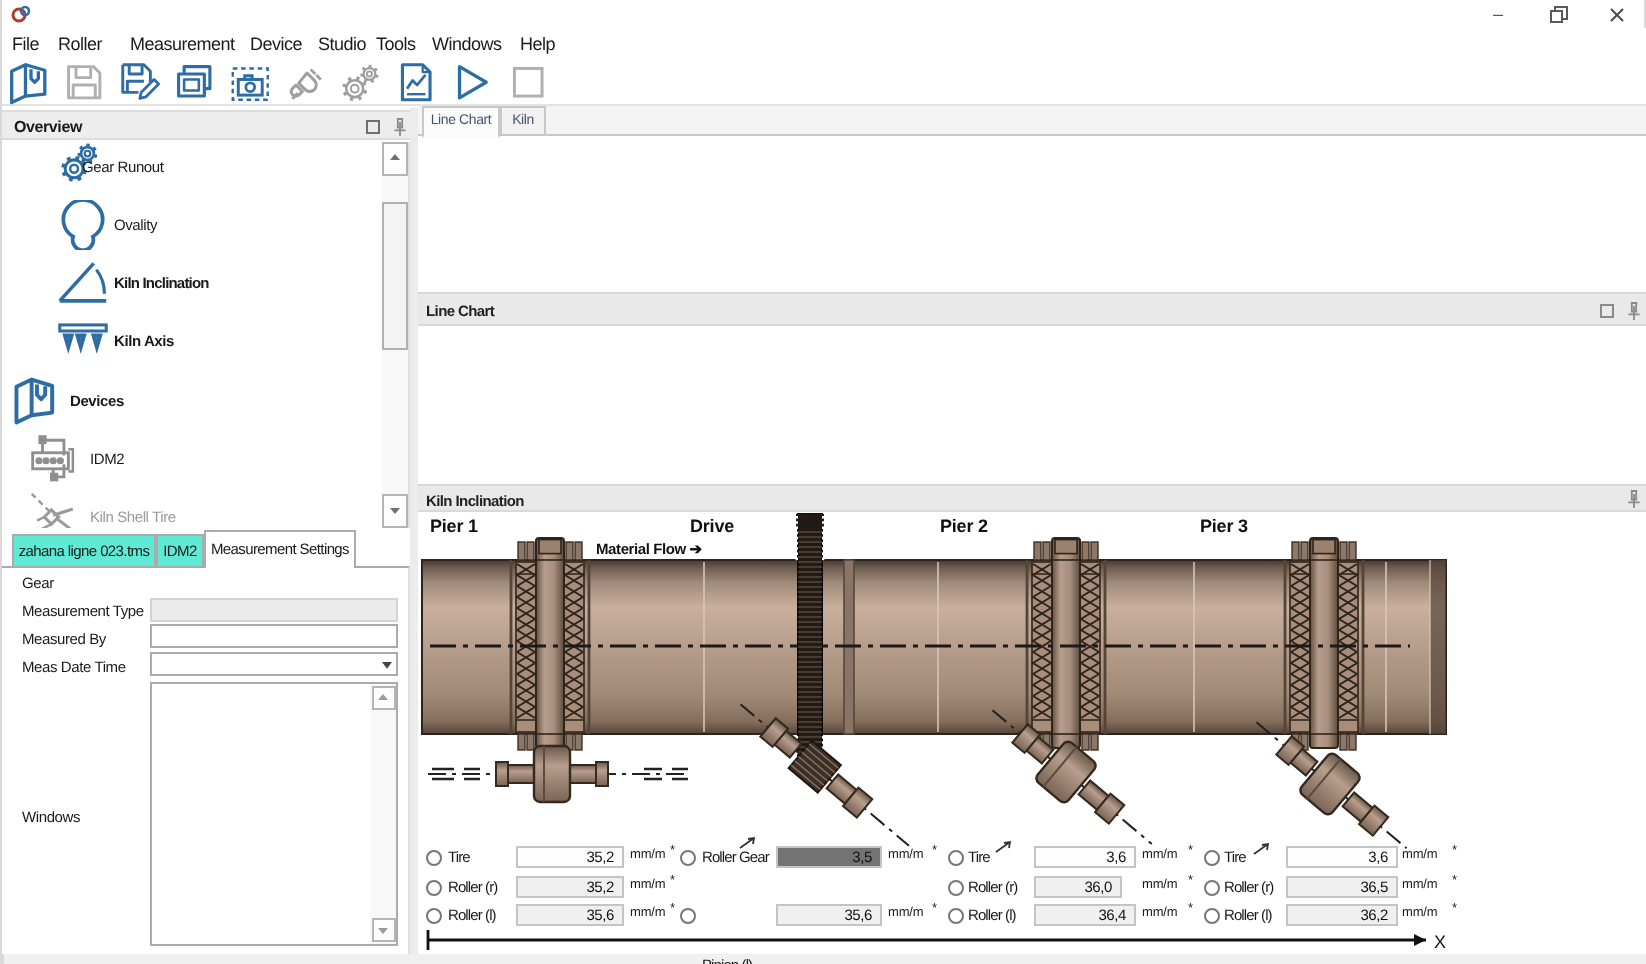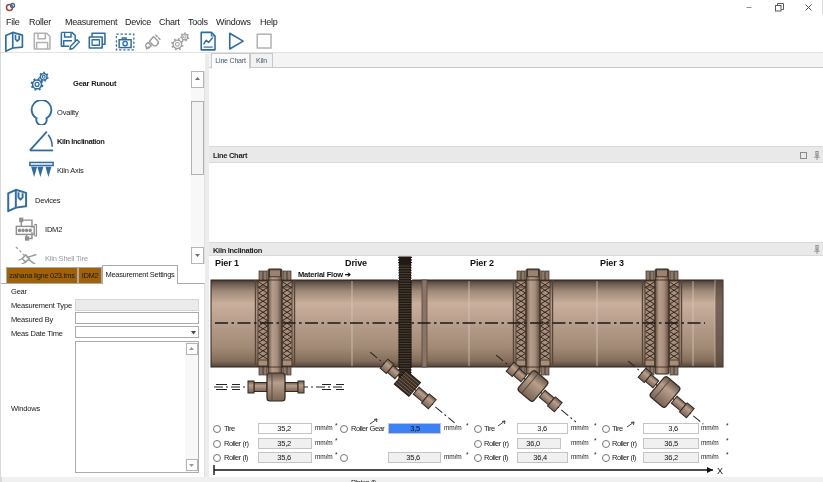--- a/index.html
+++ b/index.html
@@ -20,40 +20,40 @@
   
   #ovhdr { left:0; top:55px; width:204px; height:15px; background:#eeeded; border-bottom:1px solid #dcdcdc; border-top:1px solid #dcdcdc;}
   #ovhdr b { font-size:8px; color:#1a1a1a; position:absolute; left:6px; top:3px; letter-spacing:-0.2px;}
   #ovlist { left:0; top:71px; width:204px; height:193px; background:#fff; overflow:hidden; border-right:1px solid #e0e0e0;}
   .ovrow { position:absolute; font-size:7.5px; color:#1a1a1a; letter-spacing:-0.2px; white-space:nowrap;}
   
   .sb { background:#f8f8f8; }
   .sbbtn { background:#fdfdfd; border:1px solid #b5b5b5; }
   .sbthumb { background:#f3f3f3; border:1px solid #b0b0b0; }
   
-  .btab { position:absolute; font-size:7.5px; color:#1a1a1a; background:#a16207; letter-spacing:-0.3px;
+  .btab { position:absolute; font-size:7.5px; color:#1a1a1a; background:#5eead4; letter-spacing:-0.3px;
      border:1px solid #ababab; text-align:center; white-space:nowrap; overflow:hidden;}
   .btabsel { background:#fff; border-bottom:none; z-index:3; }
   #formarea { left:0; top:283px; width:204px; height:194px; background:#fff; border-top:1px solid #ababab; border-right:1px solid #e0e0e0;}
   .flabel { position:absolute; font-size:7.5px; color:#1a1a1a; left:10px; letter-spacing:-0.2px; white-space:nowrap;}
   .finput { position:absolute; left:74px; width:124px; height:12px; background:#fff; border:1px solid #ababab; }
   
   #rsplit { left:204px; top:54px; width:4px; height:423px; background:#ececec; }
   #doctabstrip { left:208px; top:53px; width:615px; height:15px; background:#f4f4f4; border-bottom:1px solid #c8c8c8;}
   .dtab { position:absolute; top:53px; height:15px; font-size:7px; color:#44566b; background:#f2f2f2; letter-spacing:-0.2px;
      border:1px solid #c8c8c8; text-align:center; line-height:14px; z-index:2;}
   #docwhite { left:208px; top:68px; width:614px; height:78px; background:#fff; }
   .phdr { position:absolute; height:17px; background:#e9e9e9; border-top:1px solid #d9d9d9; border-bottom:1px solid #d9d9d9; }
   .phdr b { font-size:7.5px; color:#222; position:absolute; left:4px; top:4px; letter-spacing:-0.3px;}
   #lcwhite { left:208px; top:163px; width:614px; height:79px; background:#fff; }
   #kilnwhite { left:208px; top:256px; width:614px; height:221px; background:#fff; }
   
   .radio { position:absolute; width:8px; height:8px; border:1px solid #767676; border-radius:50%; background:#fff; z-index:5;}
   .rlabel { position:absolute; font-size:7.5px; color:#1a1a1a; letter-spacing:-0.45px; white-space:nowrap; z-index:5;}
-  .rinput { position:absolute; height:11px; border:1px solid #c4c4c4; font-size:7.5px; color:#111; text-align:right; line-height:10px; padding-right:20px; z-index:5; letter-spacing:-0.2px;}
+  .rinput { position:absolute; height:11px; border:1px solid #c4c4c4; font-size:7.5px; color:#111; text-align:right; line-height:10px; padding-right:4px; z-index:5; letter-spacing:-0.2px;}
   .runit { position:absolute; font-size:6.5px; color:#1a1a1a; letter-spacing:-0.1px; z-index:5; white-space:nowrap;}
 </style>
 </head>
 <body>
 <div id="win">
 
   <svg class="abs" style="left:4px;top:2px" width="11" height="11" viewBox="0 0 11 11">
     <circle cx="4.5" cy="5.5" r="3" fill="none" stroke="#b03a2e" stroke-width="1.5"></circle>
     <circle cx="7.5" cy="3.5" r="2" fill="none" stroke="#2e6da4" stroke-width="1.3"></circle>
   </svg>
@@ -64,21 +64,21 @@
     </svg>
   <svg class="abs" style="left:804px;top:4px" width="8" height="8">
       <path d="M0.5 0.5 L6.5 6.5 M6.5 0.5 L0.5 6.5" stroke="#4a4a4a" stroke-width="1"></path>
     </svg>
 
   <div class="abs" id="menubar">
     <span style="left:5px">File</span>
     <span style="left:28px">Roller</span>
     <span style="left:64px">Measurement</span>
     <span style="left:124px">Device</span>
-    <span style="left:158px">Chart</span>
+    <span style="left:158px">Studio</span>
     <span style="left:187px">Tools</span>
     <span style="left:215px">Windows</span>
     <span style="left:259px">Help</span>
   </div>
 
   <div class="abs" id="toolbar">
       <svg class="tbi" style="left:0;top:0" width="290" height="23" viewBox="0 0 290 23">
 <g transform="translate(3,1) scale(0.92)">
           <g fill="none" stroke="#2e6da4" stroke-width="1.8" stroke-linejoin="round">
 <path d="M2 5 L9.5 1.5 L9.5 18.5 L2 22 Z"></path>
@@ -143,57 +143,66 @@
         </g>
 <g transform="translate(226,1) scale(0.92)">
           <path d="M3 2.5 L17.5 11 L3 19.5 Z" fill="none" stroke="#2e6da4" stroke-width="1.8" stroke-linejoin="round"></path>
         </g>
 <g transform="translate(253,1) scale(0.92)">
           <rect x="3.5" y="3.5" width="15" height="15" fill="none" stroke="#b0b0b0" stroke-width="1.6"></rect>
         </g>
 </svg>
     </div>
 
+  <div class="abs" id="ovhdr">
+      <b>Overview</b>
+    <svg class="abs" style="left:182px;top:4px" width="8" height="8">
+        <rect x="0.5" y="0.5" width="6" height="6" fill="none" stroke="#707070"></rect>
+      </svg>
+    <svg class="abs" style="left:195px;top:3px" width="8" height="10" viewBox="0 0 8 10">
+      <path d="M4 2 V9 M1.2 6.2 H6.8 M2.4 0.5 H5.6 M2.9 0.5 V4.4 M5.1 0.5 V4.4 M2.4 4.8 H5.6" stroke="#8a8a8a" stroke-width="0.9" fill="none"></path>
+    </svg>
+  </div>
   <div class="abs" id="ovlist">
       <svg class="abs" style="left:28px;top:0px" width="25" height="25" viewBox="0 0 28 28">
         <circle cx="9" cy="15" r="5.0" fill="none" stroke="#2e6da4" stroke-width="1.7"></circle>
 <circle cx="9" cy="15" r="2.2" fill="none" stroke="#2e6da4" stroke-width="1.4"></circle>
 <path d="M13.3 16.3 L15.9 17.1 M11.1 19.0 L12.4 21.4 M7.7 19.3 L6.9 21.9 M5.0 17.1 L2.6 18.4 M4.7 13.7 L2.1 12.9 M6.9 11.0 L5.6 8.6 M10.3 10.7 L11.1 8.1 M13.0 12.9 L15.4 11.6" stroke="#2e6da4" stroke-width="2.2" fill="none"></path>
         <circle cx="16.5" cy="6.5" r="3.6" fill="none" stroke="#2e6da4" stroke-width="1.5"></circle>
 <circle cx="16.5" cy="6.5" r="1.6" fill="none" stroke="#2e6da4" stroke-width="1.2"></circle>
 <path d="M19.5 7.4 L21.8 8.2 M17.6 9.4 L18.5 11.7 M14.9 9.2 L13.7 11.3 M13.4 7.0 L11.0 7.3 M14.2 4.4 L12.4 2.7 M16.7 3.4 L16.9 0.9 M19.1 4.8 L21.1 3.3" stroke="#2e6da4" stroke-width="1.9" fill="none"></path>
       </svg>
-<div class="ovrow" style="left:72px;top:8px;font-weight:bold;color:#1a1a1a;letter-spacing:-0.2px">Gear Runout</div>
+<div class="ovrow" style="left:40px;top:8px;font-weight:normal;color:#1a1a1a;letter-spacing:-0.2px">Gear Runout</div>
 <svg class="abs" style="left:28px;top:29px" width="25" height="25" viewBox="0 0 28 28">
         <path d="M19.5 21.5 A 11 11 0 1 0 8.5 21.5 A 5.8 5.8 0 1 0 19.5 21.5 Z" fill="none" stroke="#2e6da4" stroke-width="2.1" transform="translate(0,-1)"></path>
       </svg>
 <div class="ovrow" style="left:56px;top:37px;font-weight:normal;color:#1a1a1a;letter-spacing:-0.2px">Ovality</div>
 <svg class="abs" style="left:28px;top:58px" width="25" height="25" viewBox="0 0 28 28">
         <g fill="none" stroke="#2e6da4" stroke-width="2">
 <path d="M1 24 H27"></path>
 <path d="M1 24 L20 3"></path>
 <path d="M21.5 6.5 A 22 22 0 0 1 26 20" stroke-width="1.8"></path>
 </g>
       </svg>
 <div class="ovrow" style="left:56px;top:66px;font-weight:bold;color:#1a1a1a;letter-spacing:-0.4px">Kiln Inclination</div>
 <svg class="abs" style="left:28px;top:87px" width="25" height="25" viewBox="0 0 28 28">
         <g stroke="#2e6da4" fill="#2e6da4">
 <rect x="1" y="5" width="26" height="3.4" fill="none" stroke-width="1.7"></rect>
 <path d="M4 11 L7.5 11 L5.75 17 Z M11 11 L14.5 11 L12.75 17 Z M20 11 L23.5 11 L21.75 17 Z" stroke-width="2.4" fill="none"></path>
 </g>
       </svg>
-<div class="ovrow" style="left:56px;top:95px;font-weight:normal;color:#1a1a1a;letter-spacing:-0.2px">Kiln Axis</div>
+<div class="ovrow" style="left:56px;top:95px;font-weight:bold;color:#1a1a1a;letter-spacing:-0.2px">Kiln Axis</div>
 <svg class="abs" style="left:5px;top:117px" width="25" height="25" viewBox="0 0 28 28">
         <g fill="none" stroke="#2e6da4" stroke-width="2.2" stroke-linejoin="round">
 <path d="M2.5 6 L11 2 L11 22 L2.5 26 Z"></path>
 <path d="M11 2 L22.5 5.5 L22.5 20.5 L11 22"></path>
 <path d="M14 4.8 L14 10.5 L16.3 13 L18.6 10.5 L18.6 5.8"></path>
 </g>
       </svg>
-<div class="ovrow" style="left:34px;top:125px;font-weight:normal;color:#1a1a1a;letter-spacing:-0.2px">Devices</div>
+<div class="ovrow" style="left:34px;top:125px;font-weight:bold;color:#1a1a1a;letter-spacing:-0.2px">Devices</div>
 <svg class="abs" style="left:14px;top:146px" width="25" height="25" viewBox="0 0 28 28">
         <g fill="none" stroke="#8f8f8f" stroke-width="1.6">
 <rect x="1.5" y="10.5" width="20" height="9"></rect>
 <circle cx="5" cy="15" r="1.2" fill="#8f8f8f"></circle>
           <circle cx="9" cy="15" r="1.2" fill="#8f8f8f"></circle>
 <circle cx="13" cy="15" r="1.2" fill="#8f8f8f"></circle>
           <circle cx="17" cy="15" r="1.2" fill="#8f8f8f"></circle>
 <path d="M7 10.5 V3.5 H19 V12"></path>
 <rect x="5.5" y="1.5" width="3" height="3.4" fill="#8f8f8f"></rect>
 <path d="M13 19.5 V24 H19 V17"></path>
@@ -512,21 +521,21 @@
 <text x="508" y="218" font-size="9" fill="#111" font-family="Liberation Sans, sans-serif">X</text>
 </svg>
 
   <div class="radio" style="left:212px;top:425px"></div>
 <div class="rlabel" style="left:223px;top:424px">Tire</div>
 <div class="rinput" style="left:257px;top:423px;width:54px;background:#fdfdfd">35,2</div>
 <div class="runit" style="left:314px;top:424px">mm/m</div>
 <div class="runit" style="left:334px;top:422px">*</div>
 <div class="radio" style="left:339px;top:425px"></div>
 <div class="rlabel" style="left:350px;top:424px">Roller Gear</div>
-<div class="rinput" style="left:387px;top:423px;width:53px;background:#3b82f6">3,5</div>
+<div class="rinput" style="left:387px;top:423px;width:53px;background:#737373">3,5</div>
 <div class="runit" style="left:443px;top:424px">mm/m</div>
 <div class="runit" style="left:465px;top:422px">*</div>
 <div class="radio" style="left:473px;top:425px"></div>
 <div class="rlabel" style="left:483px;top:424px">Tire</div>
 <div class="rinput" style="left:516px;top:423px;width:51px;background:#fdfdfd">3,6</div>
 <div class="runit" style="left:570px;top:424px">mm/m</div>
 <div class="runit" style="left:593px;top:422px">*</div>
 <div class="radio" style="left:601px;top:425px"></div>
 <div class="rlabel" style="left:611px;top:424px">Tire</div>
 <div class="rinput" style="left:642px;top:423px;width:56px;background:#fdfdfd">3,6</div>

